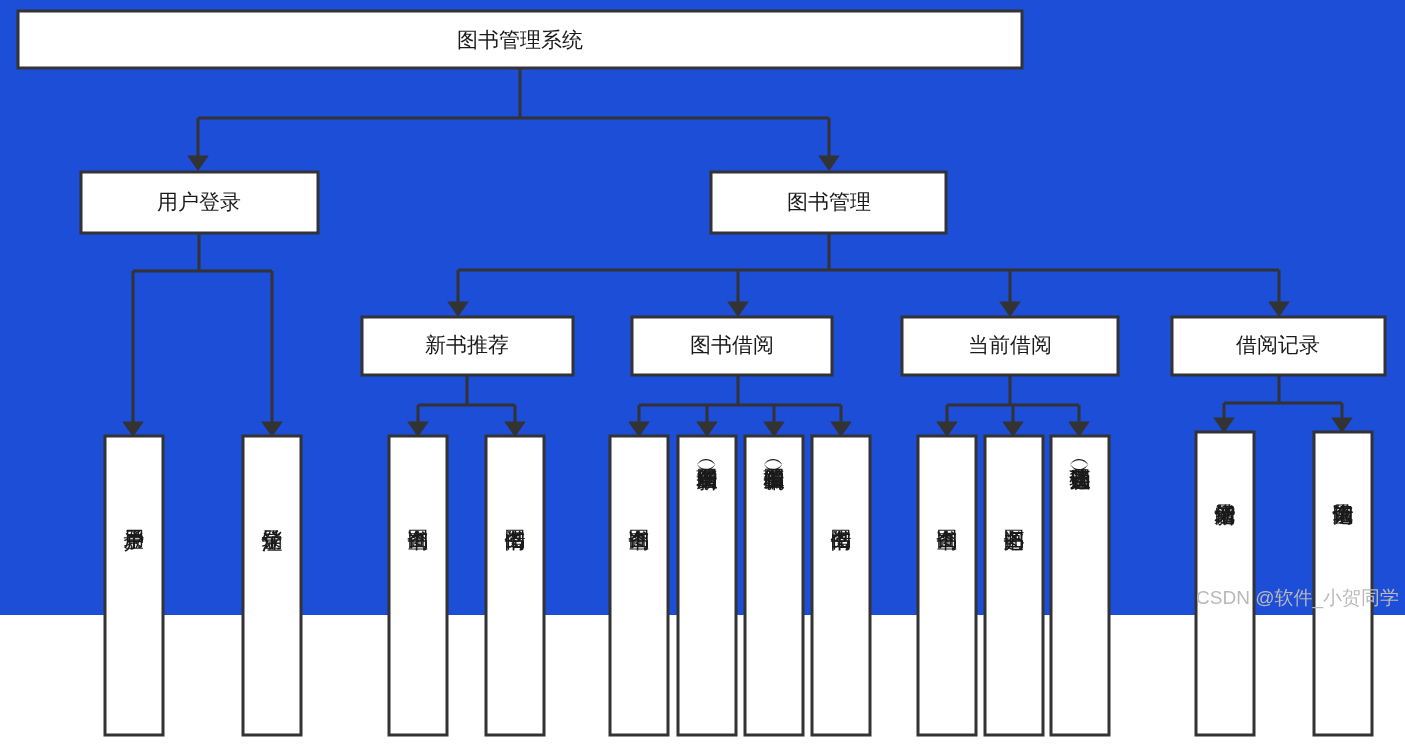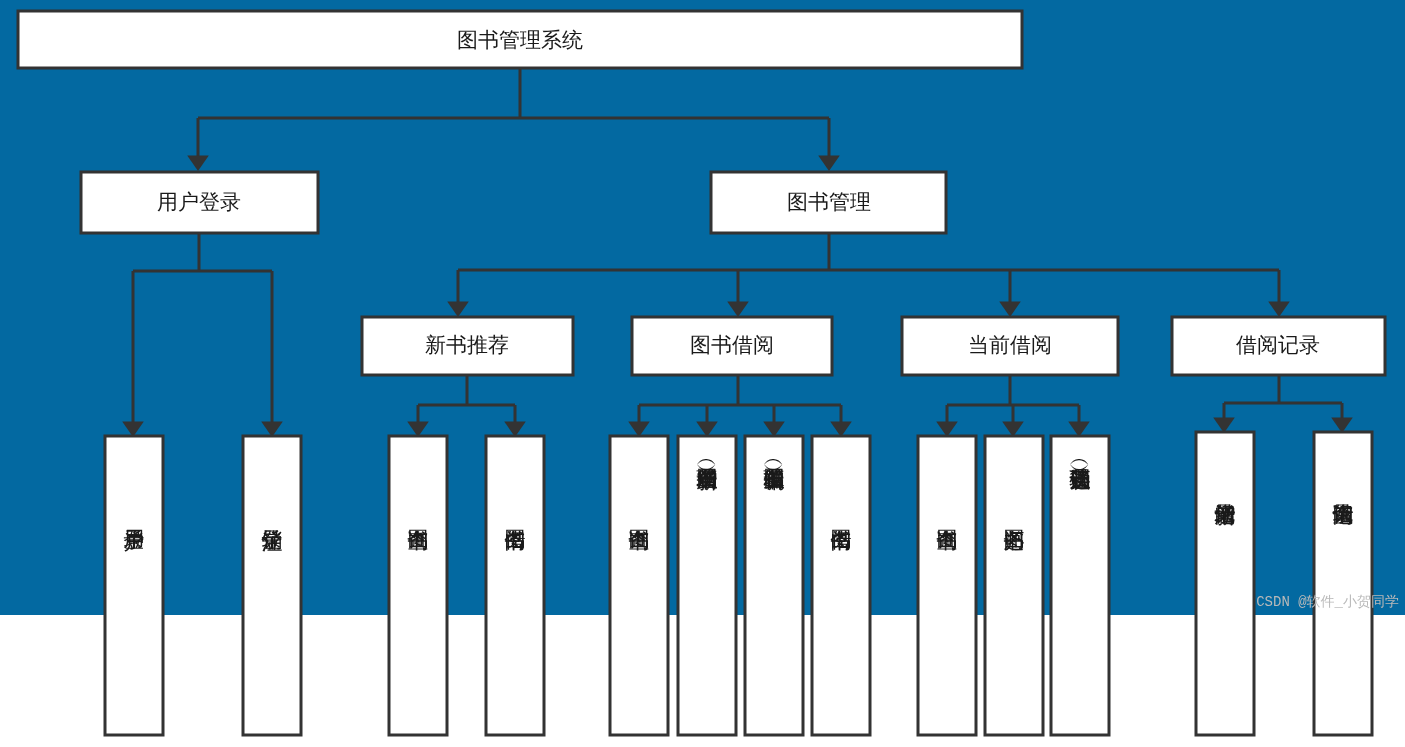--- a/index.html
+++ b/index.html
@@ -1,27 +1,27 @@
 <!DOCTYPE html>
 <html><head>
 <meta charset="utf-8">
 <style>
   html,body{margin:0;padding:0;background:#ffffff;}
   body{width:1405px;height:747px;overflow:hidden;
        font-family:"DejaVu Sans","Liberation Sans",sans-serif;}
-  #stage{position:relative;width:1405px;height:615px;background:#0369a1;}
+  #stage{position:relative;width:1405px;height:615px;background:#1d4ed8;}
   svg{position:absolute;top:0;left:0;width:1405px;height:747px;}
   .node-box{fill:#ffffff;stroke:#333333;stroke-width:3;}
   .edge{stroke:#333333;stroke-width:3;fill:none;}
   .node-label{font-family:"DejaVu Sans","Liberation Sans",sans-serif;
               fill:#1a1a1a;font-size:21px;text-anchor:middle;dominant-baseline:middle;}
   .leaf-label{font-family:"DejaVu Sans","Liberation Sans",sans-serif;
               fill:#1a1a1a;font-size:21px;text-anchor:middle;}
-  .watermark{position:absolute;right:6px;bottom:4px;font-size:14px;color:#b9b9b9;
-             font-family:Liberation Mono, monospace;white-space:nowrap;}
+  .watermark{position:absolute;right:6px;bottom:4px;font-size:19px;color:#b9b9b9;
+             font-family:Liberation Sans, sans-serif;white-space:nowrap;}
 </style>
 </head>
 <body>
 
 <div id="stage">
 
   <svg viewBox="0 0 1405 747">
     <defs>
       <marker id="arrow" markerWidth="9" markerHeight="9" refX="2.2" refY="4" orient="auto" markerUnits="strokeWidth">
         <path d="M0,0.4 L0,7.6 L5.2,4 z" fill="#333333"></path>

